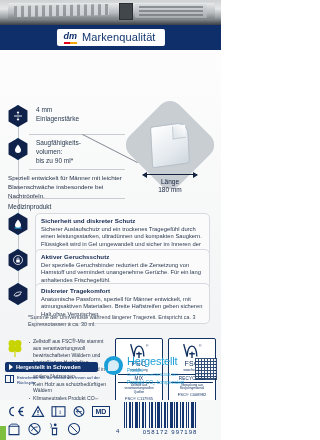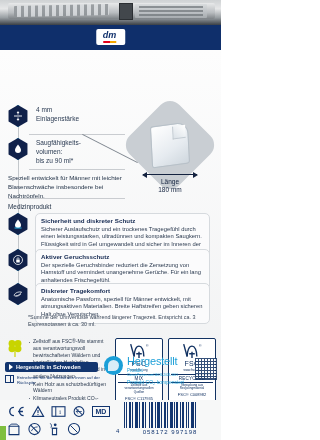--- a/index.html
+++ b/index.html
@@ -164,20 +164,21 @@
     <div class="panelR">
       <i></i>
         <i></i>
         <i></i>
     </div>
   </div>
 
   <div class="navy">
     <div class="dmbadge">
       <span class="dmlogo">dm</span>
+      <span class="dmtext">Markenqualität</span>
     </div>
   </div>
 
   <div class="body">
 
     <div class="hexline"></div>
 
     <div class="specrow spec1">
       <div class="hex">
         <svg viewBox="0 0 24 24">

